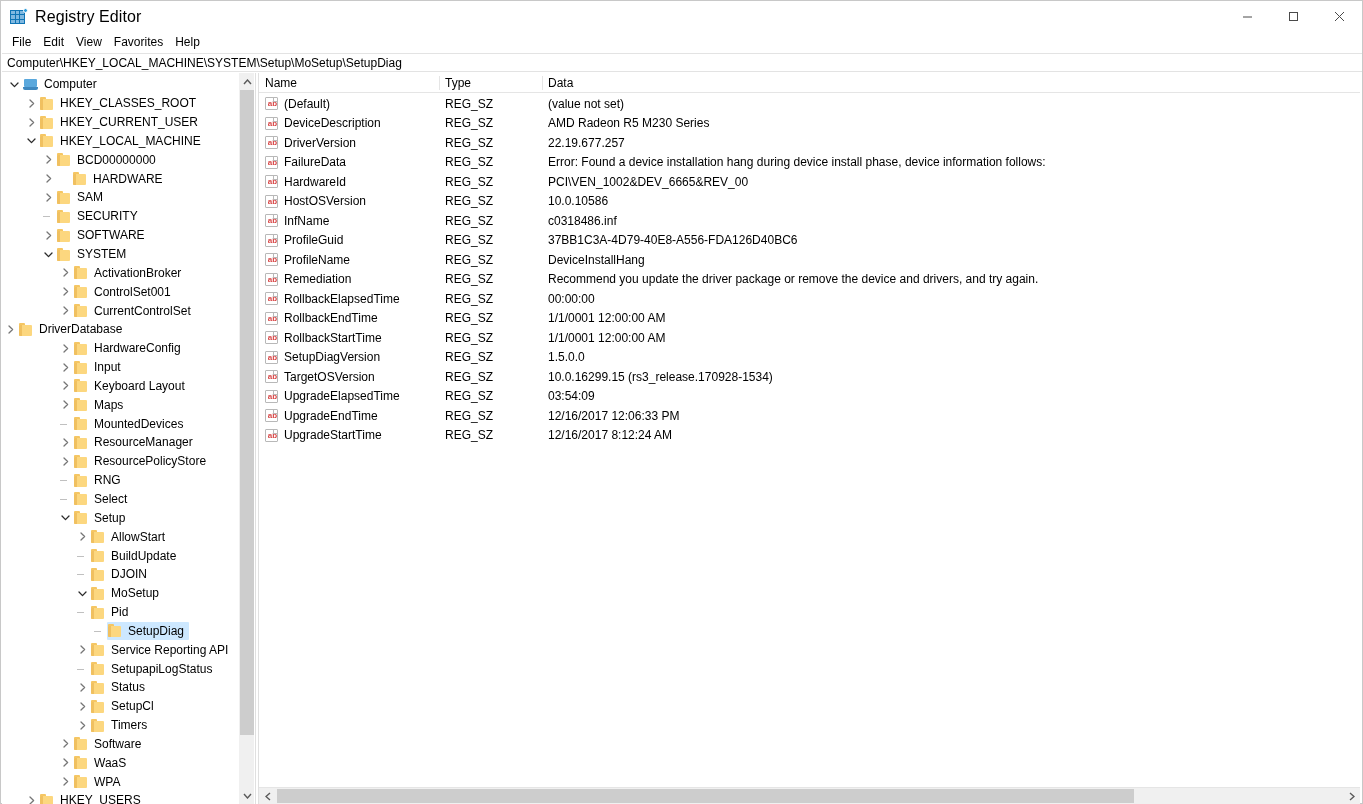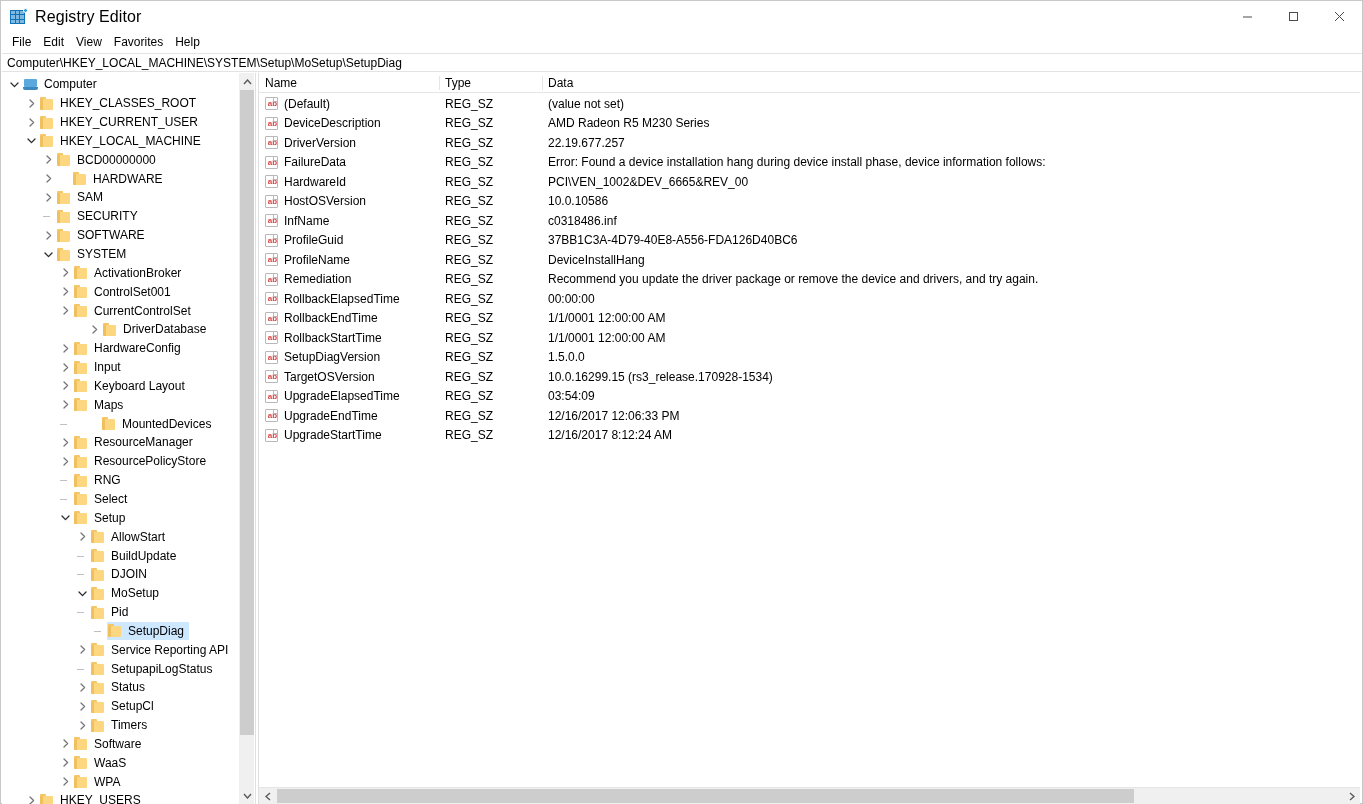--- a/index.html
+++ b/index.html
@@ -546,21 +546,21 @@
             </span>
             <span class="sel">
               <span class="folder">
                 <span class="tab"></span>
                 <span class="body"></span>
                 <span class="edge"></span>
               </span>
               <span class="tlabel">CurrentControlSet</span>
             </span>
           </div>
-          <div class="trow" style="padding-left: 55px; margin-left: 29px;">
+          <div class="trow" style="">
             <span class="chev">
               <svg width="9" height="9" viewBox="0 0 9 9">
                 <path d="M3 1 L6.6 4.5 L3 8" fill="none" stroke="#767676" stroke-width="1.3" stroke-linecap="round" stroke-linejoin="round"></path>
               </svg>
             </span>
             <span class="sel">
               <span class="folder">
                 <span class="tab"></span>
                 <span class="body"></span>
                 <span class="edge"></span>
@@ -621,21 +621,21 @@
             </span>
             <span class="sel">
               <span class="folder">
                 <span class="tab"></span>
                 <span class="body"></span>
                 <span class="edge"></span>
               </span>
               <span class="tlabel">Maps</span>
             </span>
           </div>
-          <div class="trow" style="padding-left: 55px; gap: 28px;">
+          <div class="trow" style="padding-left: 55px;">
             <span class="connector"></span>
             <span class="sel">
               <span class="folder">
                 <span class="tab"></span>
                 <span class="body"></span>
                 <span class="edge"></span>
               </span>
               <span class="tlabel">MountedDevices</span>
             </span>
           </div>

